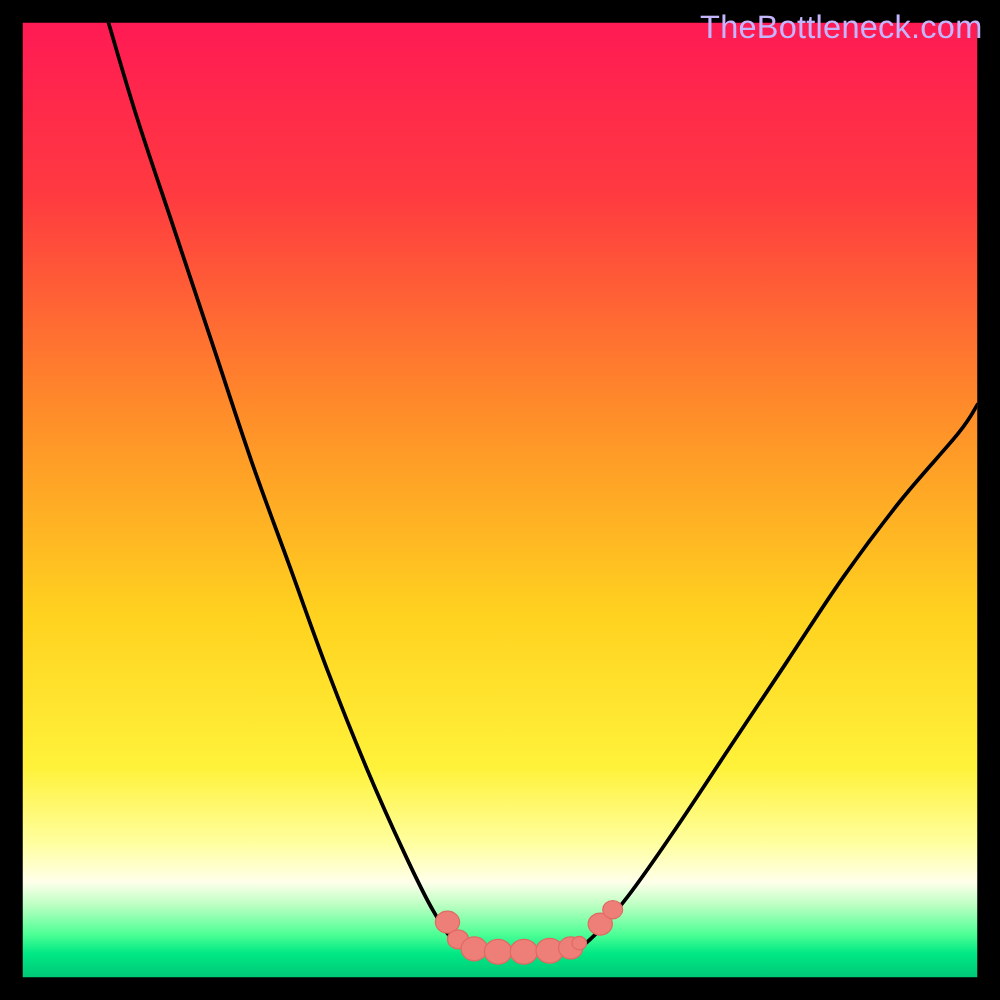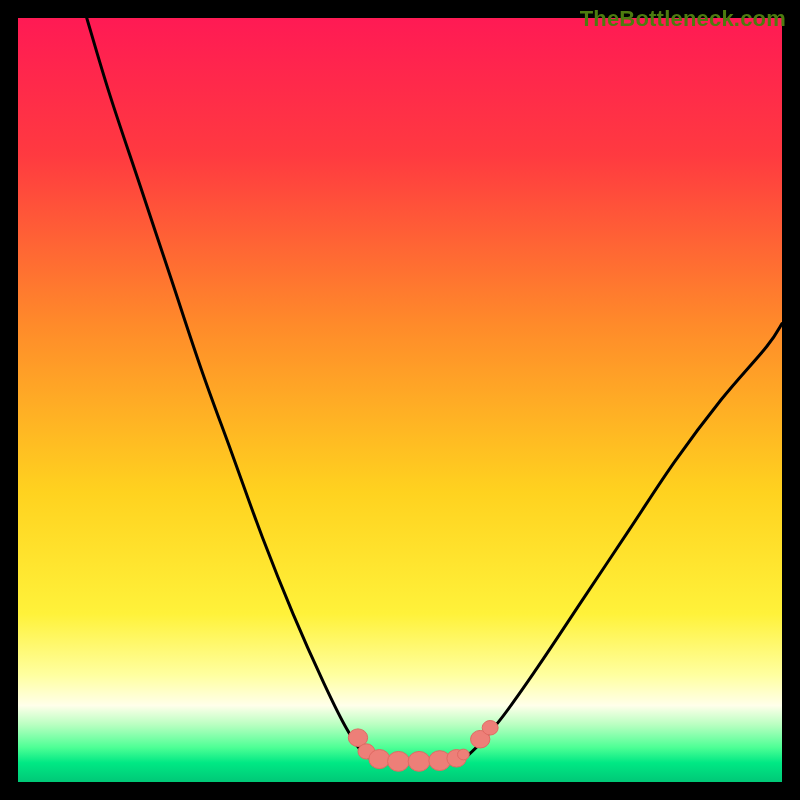--- a/index.html
+++ b/index.html
@@ -23,23 +23,23 @@
     position: absolute;
     left: 0;
     top: 0;
     width: 764px;
     height: 764px;
   }
   .watermark {
     position: absolute;
     top: 6px;
     right: 14px;
-    color: #4d7c0f;
-    font-size: 22px;
-    font-weight: 700;
+    color: #c4b5fd;
+    font-size: 26px;
+    font-weight: 400;
     letter-spacing: 0.2px;
     user-select: none;
   }
   svg {
     display: block;
   }
 </style>
 </head>
 <body>
 

